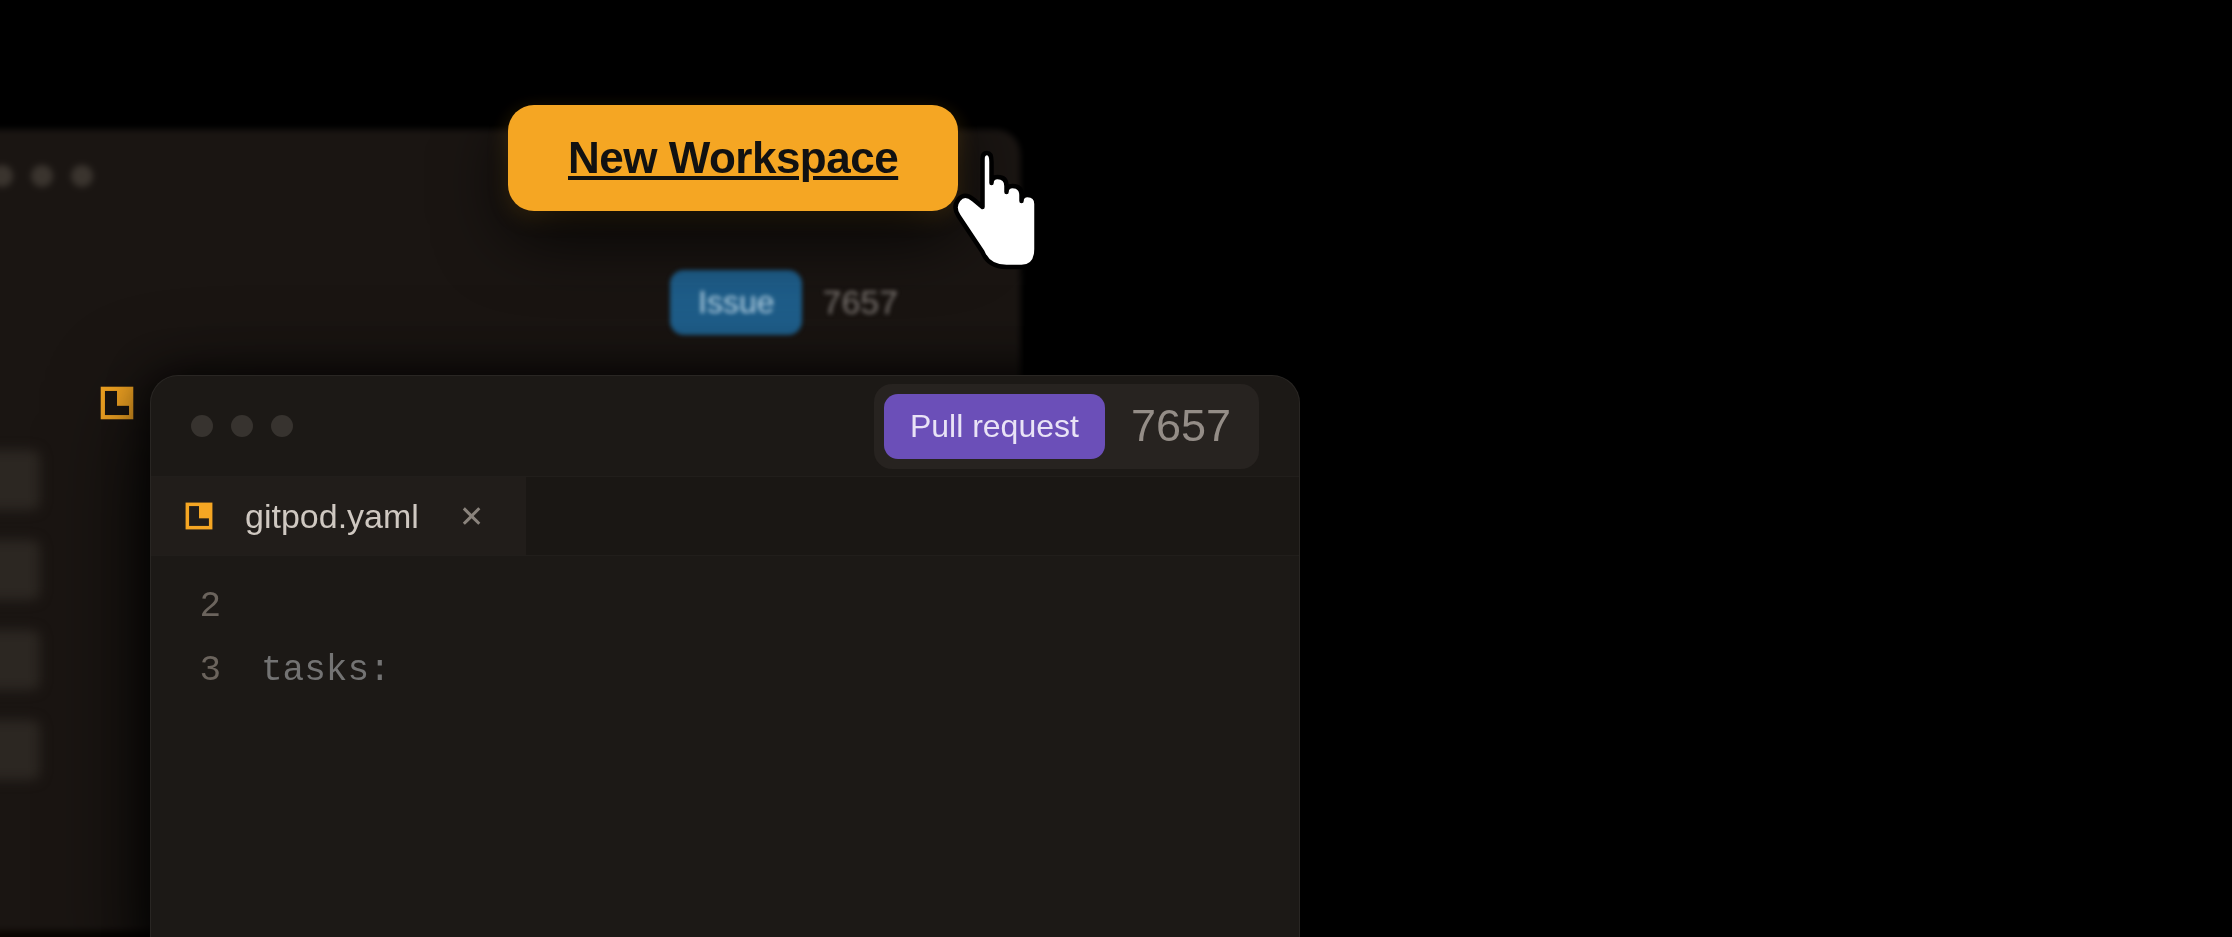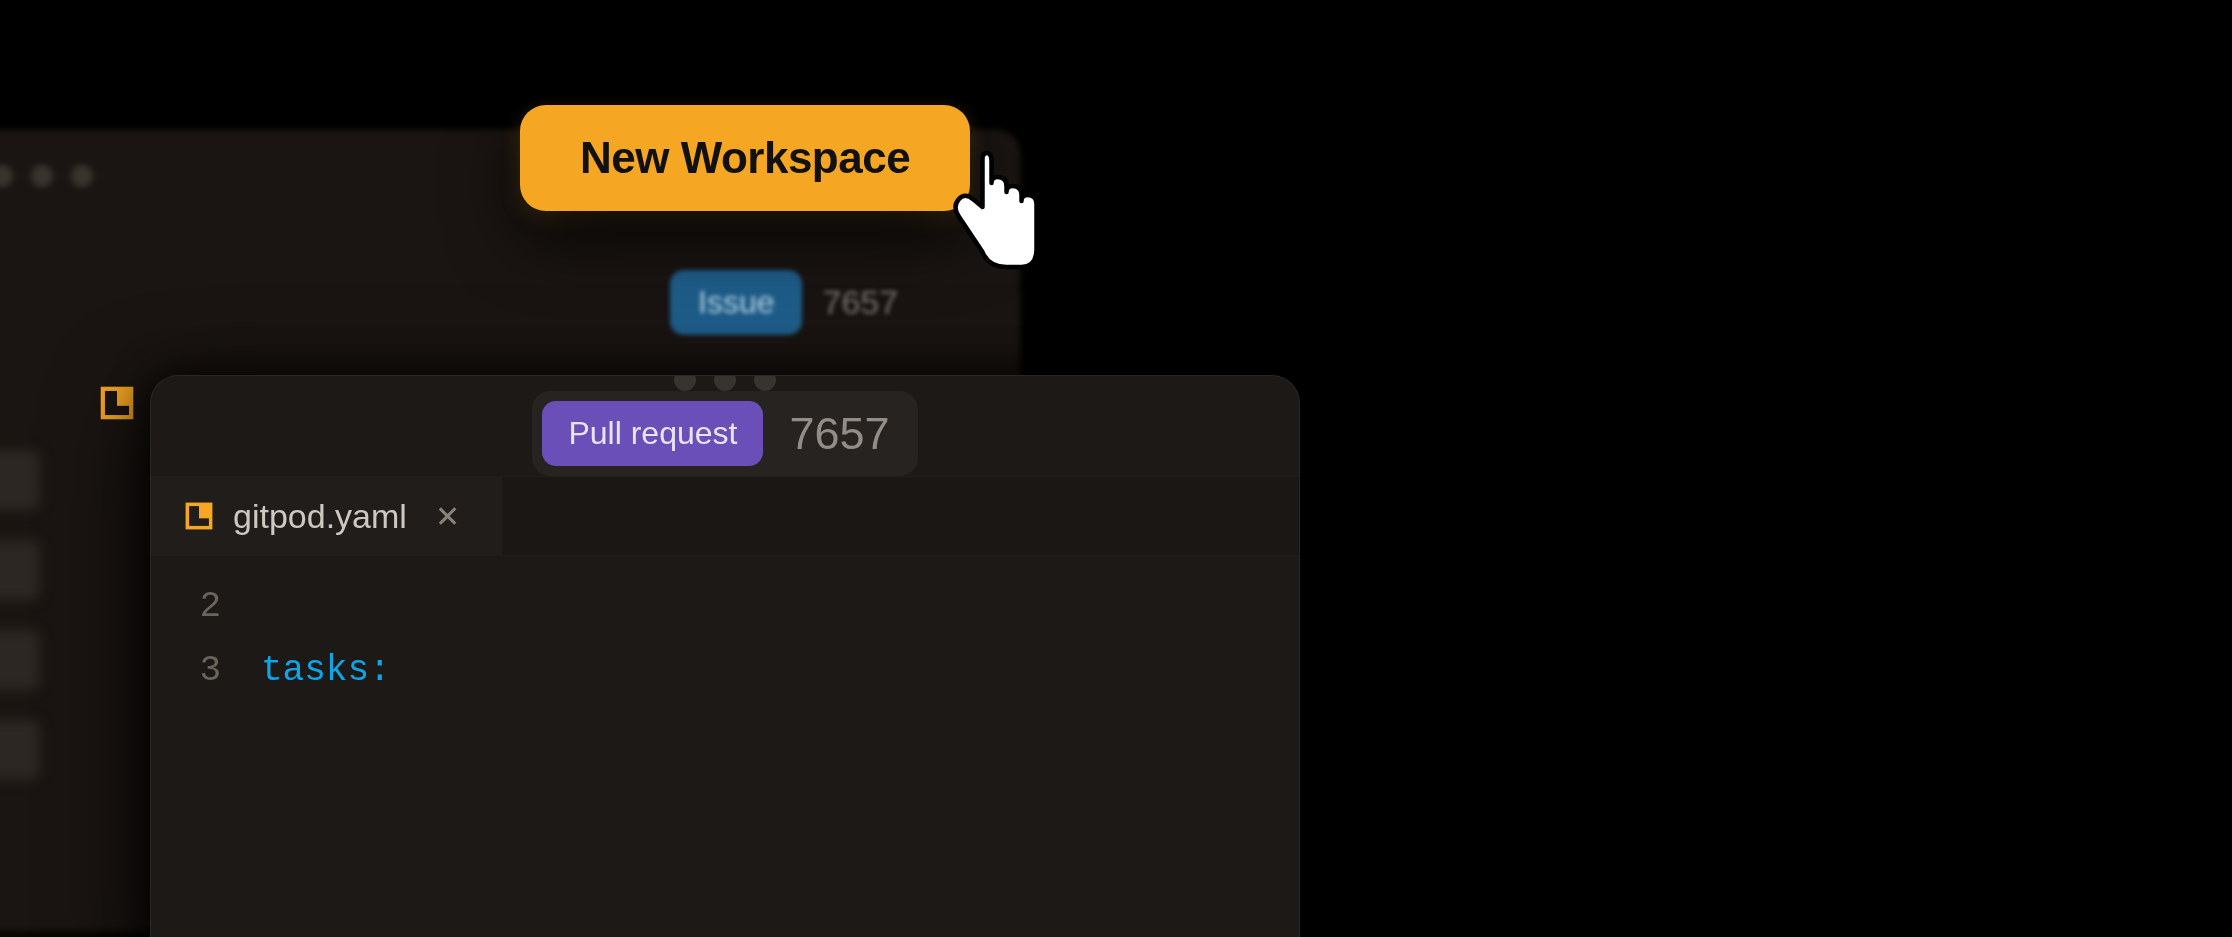--- a/index.html
+++ b/index.html
@@ -80,23 +80,22 @@
     background: #1c1916;
     border: 1px solid rgba(255,255,255,0.06);
     border-radius: 28px;
     box-shadow: 0 30px 100px rgba(0,0,0,0.95), 0 0 40px rgba(0,0,0,0.8);
     overflow: hidden;
   }
   .win-front .titlebar {
     height: 100px;
     display: flex;
     align-items: center;
-    justify-content: flex-end;
-    padding: 0 28px;
-    flex-direction: column;
+    justify-content: space-between;
+    padding: 0 40px;
   }
   .win-front .dots .dot { background: #37332f; }
 
   .pr-cluster {
     display: flex;
     align-items: center;
     gap: 26px;
     background: #272320;
     padding: 10px 28px 10px 10px;
     border-radius: 18px;
@@ -119,21 +118,21 @@
     display: flex;
     align-items: center;
     height: 80px;
     background: #1a1714;
     border-top: 1px solid rgba(255,255,255,0.03);
     border-bottom: 1px solid rgba(255,255,255,0.03);
   }
   .tab {
     display: flex;
     align-items: center;
-    gap: 20px;
+    gap: 32px;
     padding: 0 34px;
     height: 100%;
     background: #211d1a;
   }
   .tab-icon svg { display:block; }
   .tab-label {
     color: #cfc8c1;
     font-size: 34px;
     font-weight: 400;
   }
@@ -153,35 +152,36 @@
     display: flex;
     align-items: baseline;
     height: 64px;
   }
   .gutter {
     width: 110px;
     text-align: right;
     color: #6b645d;
     padding-right: 40px;
   }
-  .code-key { color: #0ea5e9; }
+  .code-key { color: #737373; }
 
   
   .new-workspace {
     position: absolute;
-    left: 520px;
+    left: 508px;
     top: 105px;
     background: #f5a623;
     color: #111;
     font-size: 44px;
     font-weight: 600;
     padding: 28px 60px;
     border-radius: 26px;
     box-shadow: 0 24px 70px rgba(0,0,0,0.85), 0 6px 20px rgba(245,166,35,0.25);
     letter-spacing: -0.5px;
+    text-decoration: underline;
   }
 
   
   .cursor {
     position: absolute;
     left: 938px;
     top: 150px;
     pointer-events: none;
   }
 

